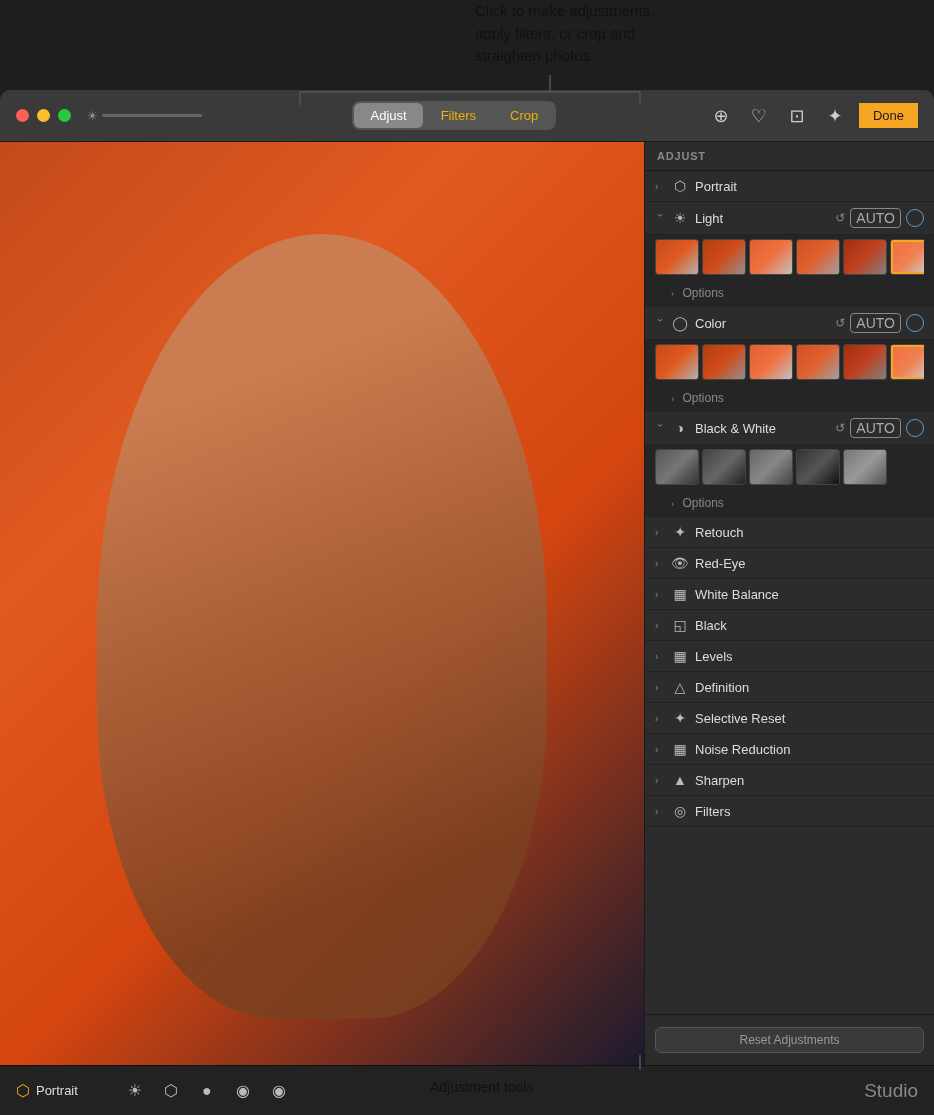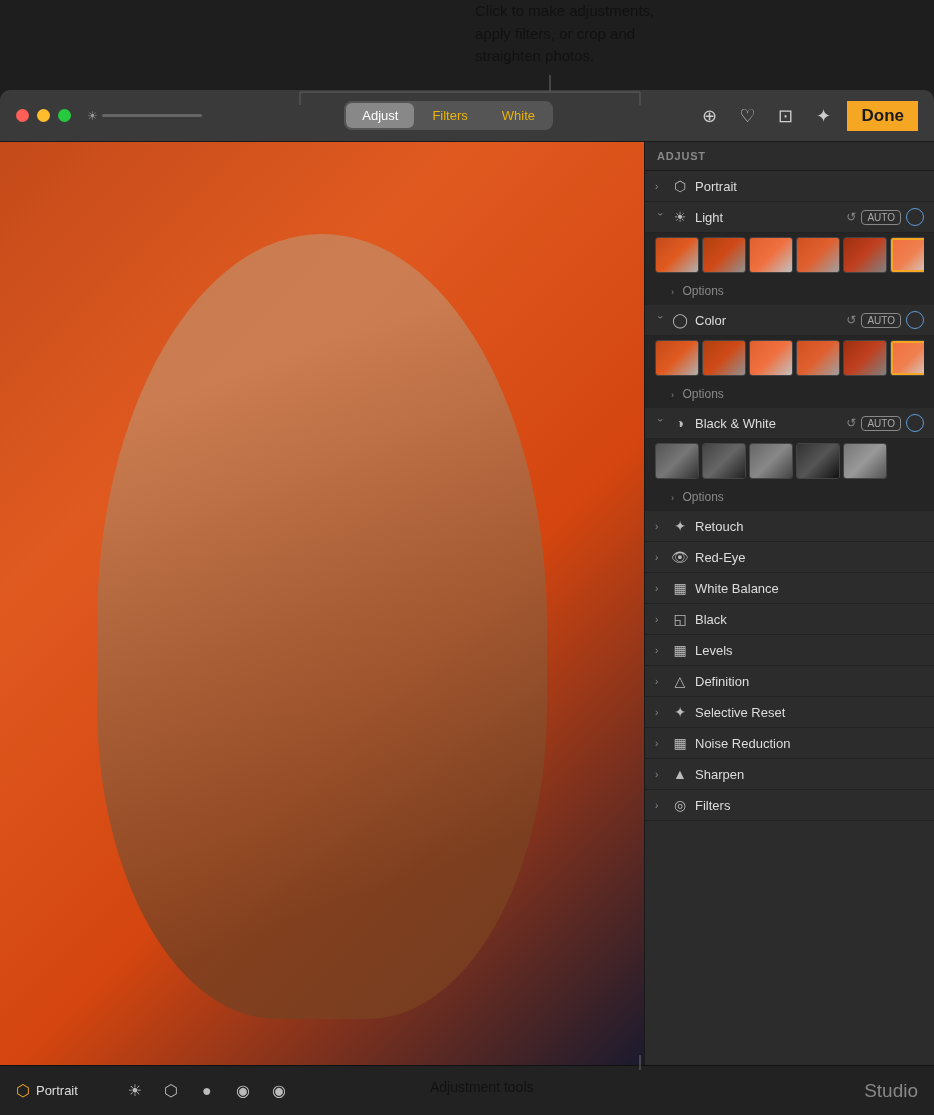--- a/index.html
+++ b/index.html
@@ -101,22 +101,22 @@
       font-size: 18px;
       cursor: pointer;
       border-radius: 4px;
     }
     .done-btn {
       background: #f5a623;
       color: #1a1a1a;
       border: none;
       border-radius: 0;
       padding: 5px 14px;
-      font-size: 17px;
-      font-weight: 700;
+      font-size: 13px;
+      font-weight: 400;
       cursor: pointer;
     }
 
     
     .content {
       display: flex;
       height: calc(100% - 52px - 50px);
     }
 
     
@@ -204,21 +204,21 @@
     .reset-icon {
       color: #888;
       font-size: 12px;
       cursor: pointer;
     }
     .auto-badge {
       background: transparent;
       border: 1px solid #888;
       border-radius: 4px;
       padding: 1px 5px;
-      font-size: 10px;
+      font-size: 14px;
       color: #aaa;
     }
     .toggle-circle {
       width: 18px;
       height: 18px;
       border-radius: 50%;
       border: 1.5px solid #5b9bd5;
       background: transparent;
       cursor: pointer;
     }
@@ -389,21 +389,21 @@
       <div class="traffic-light tl-green"></div>
     </div>
     <div class="slider-area">
       <span class="slider-icon">☀</span>
       <div class="slider-track"></div>
     </div>
 
     <div class="tab-group">
       <button class="tab-btn active">Adjust</button>
       <button class="tab-btn">Filters</button>
-      <button class="tab-btn">White</button>
+      <button class="tab-btn">Crop</button>
     </div>
 
     <div class="toolbar-right">
       <div class="toolbar-icon">⊕</div>
       <div class="toolbar-icon">♡</div>
       <div class="toolbar-icon">⊡</div>
       <div class="toolbar-icon">✦</div>
       <button class="done-btn">Done</button>
     </div>
   </div>
@@ -586,20 +586,23 @@
         <span class="section-icon">▲</span>
         <span class="section-label">Sharpen</span>
       </div>
 
       <div class="section-row">
         <span class="chevron">›</span>
         <span class="section-icon">◎</span>
         <span class="section-label">Filters</span>
       </div>
 
+      <div style="padding: 12px 10px; margin-top: auto; background: #2c2c2c; border-top: 1px solid #1a1a1a;">
+        <button class="reset-adj-btn" style="width:100%; text-align:center;">Reset Adjustments</button>
+      </div>
     </div>
   </div>
 
   <div class="bottom-bar">
     <div class="portrait-label">
       <span class="cube-icon">⬡</span>
       <span>Portrait</span>
     </div>
     <div class="bottom-tools">
       <div class="bottom-tool-icon">☀</div>

